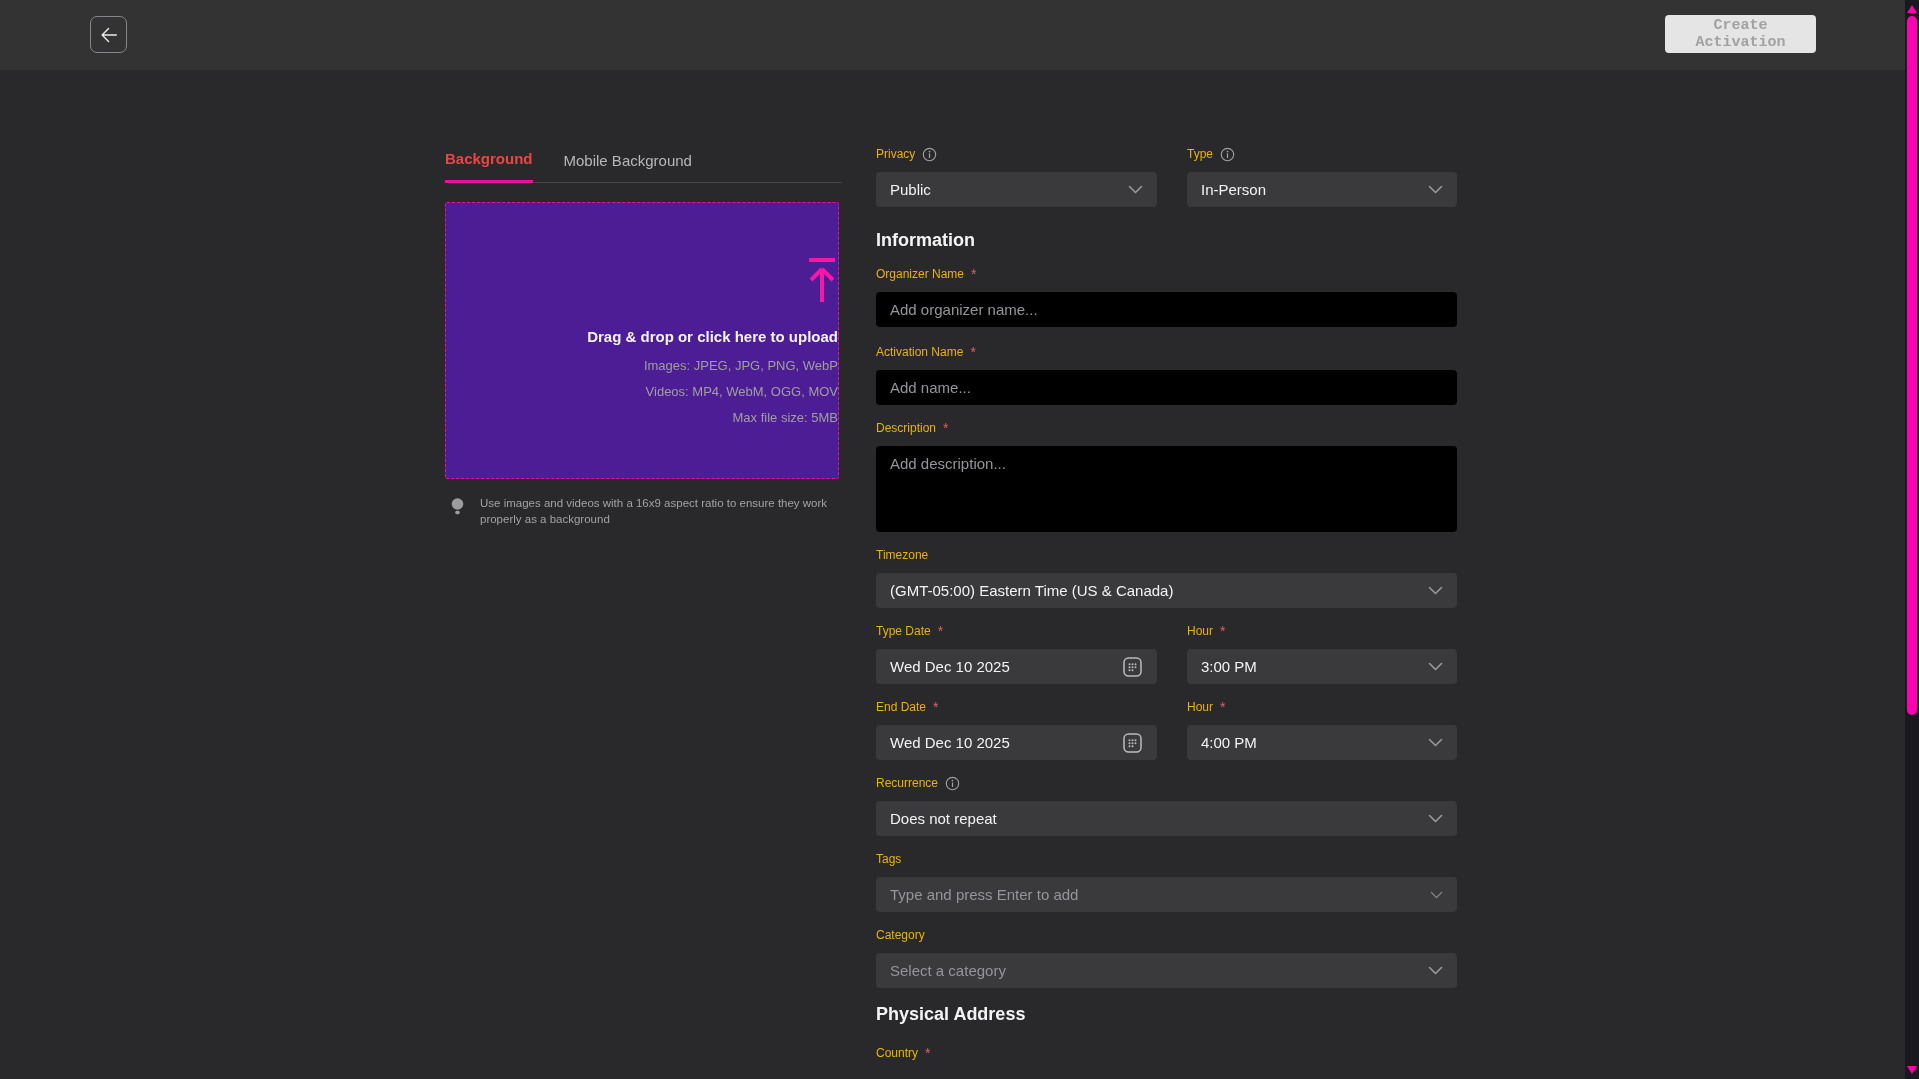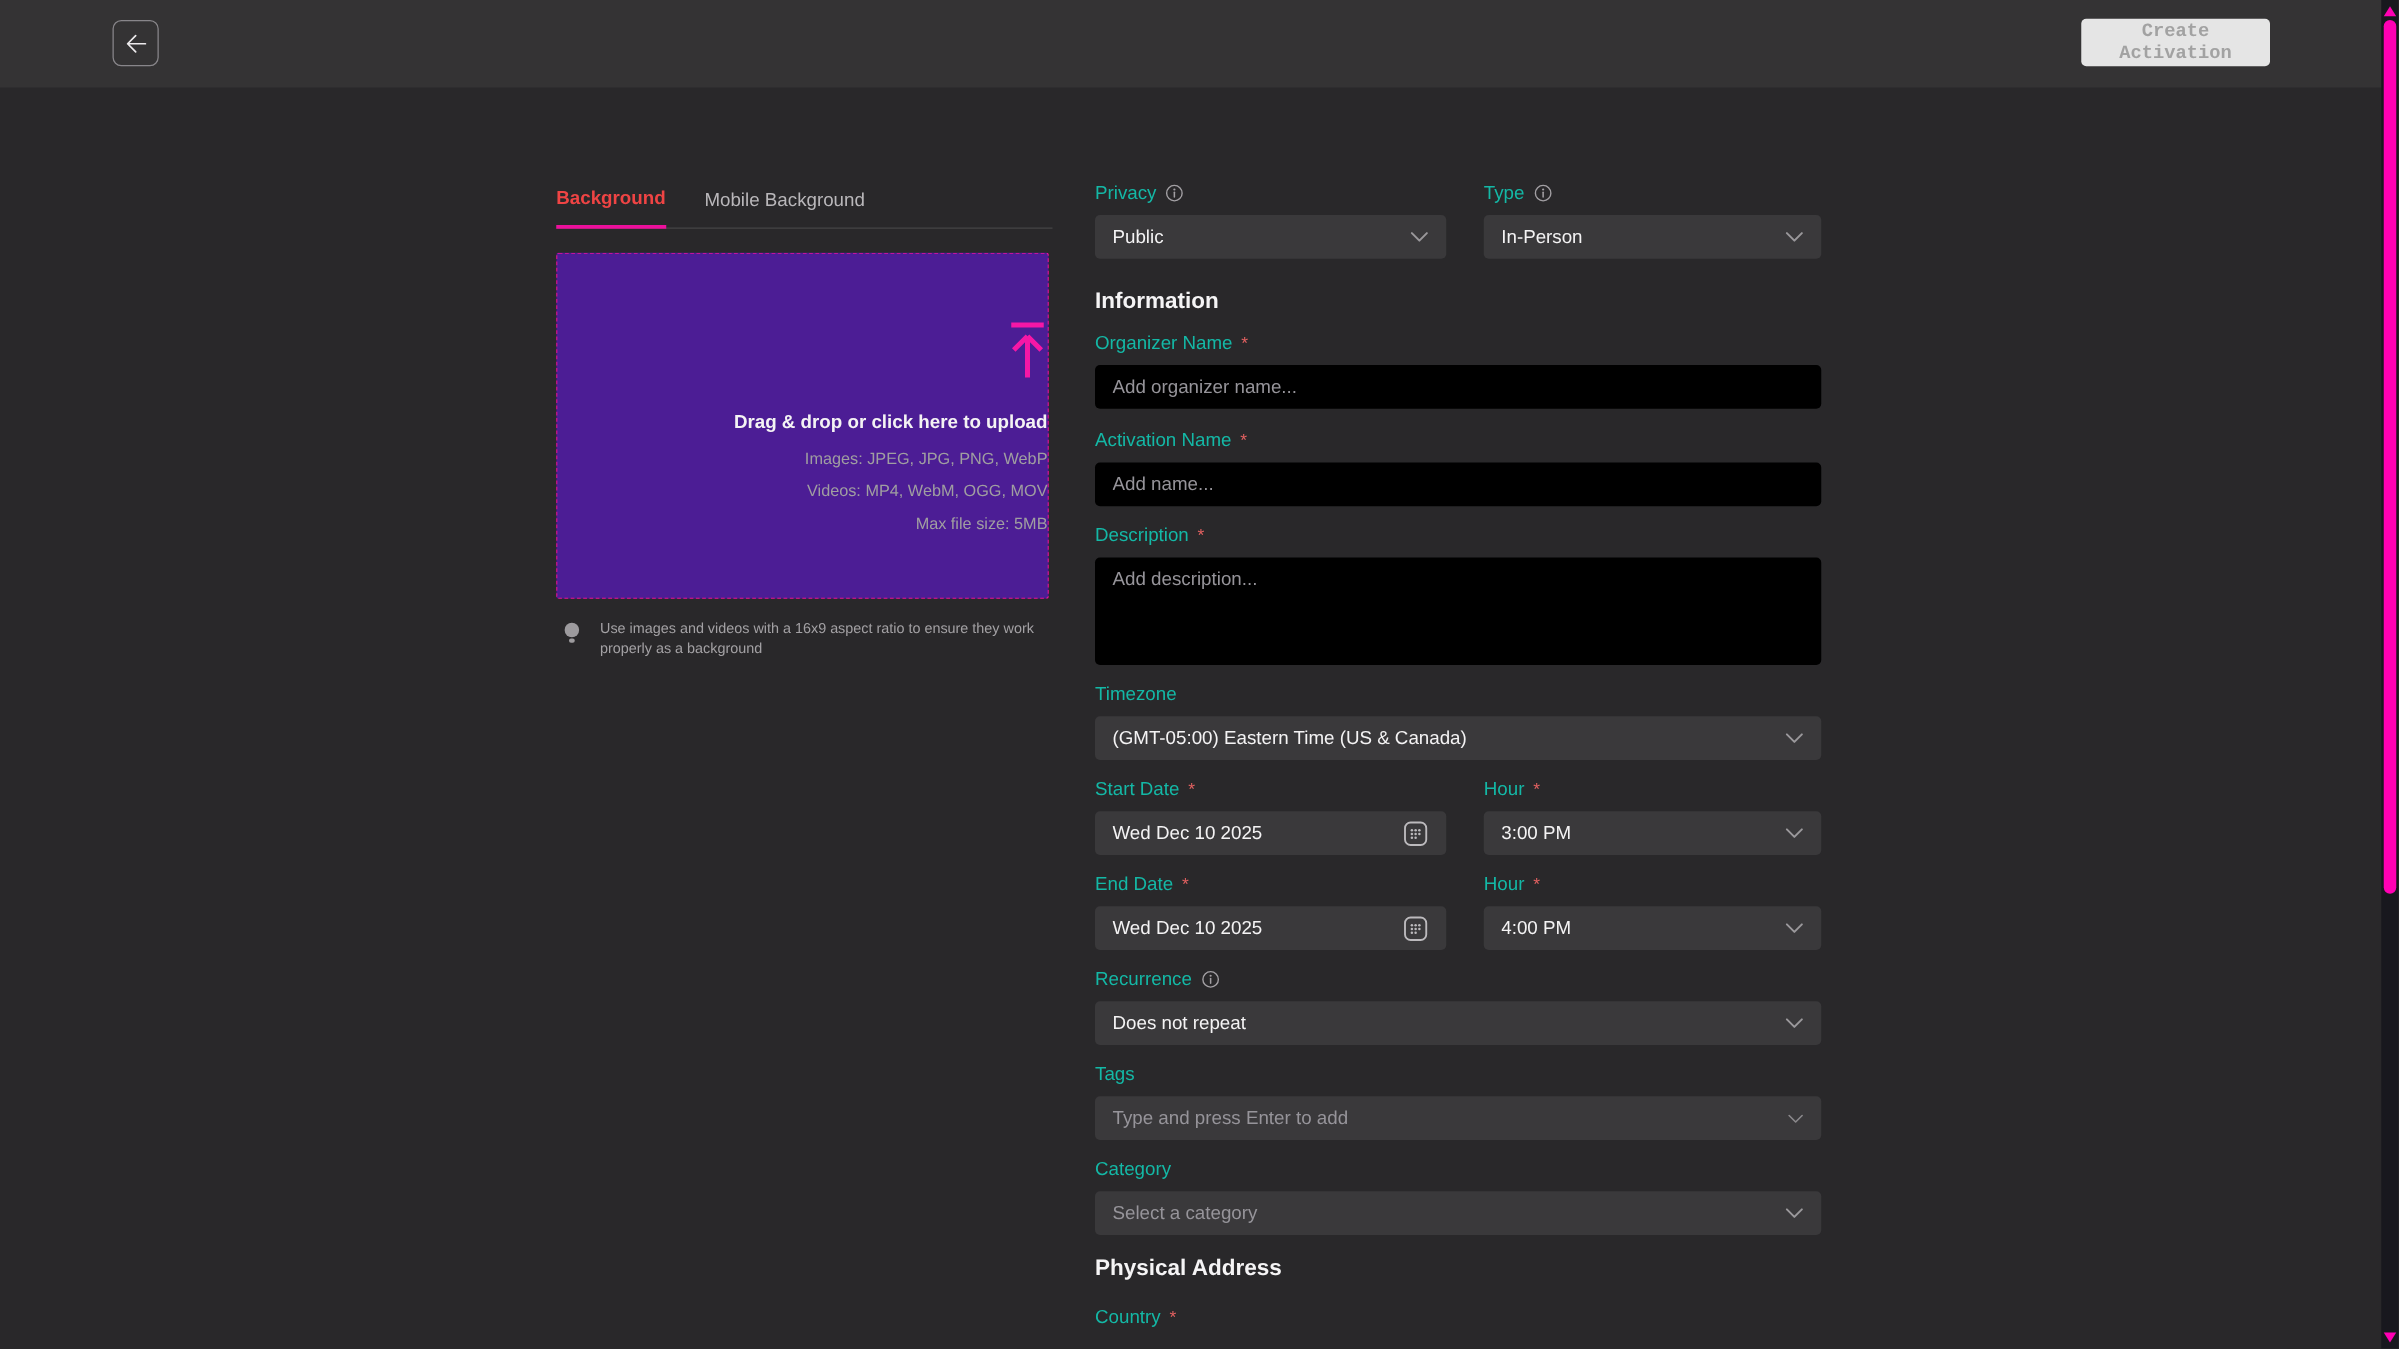--- a/index.html
+++ b/index.html
@@ -77,21 +77,21 @@
   }
 
   
   .right-col { position: absolute; left: 876px; top: 145px; width: 581px; }
   .row2 { display: flex; }
   .row2 .cell-l { width: 281px; margin-right: 30px; }
   .row2 .cell-r { width: 270px; }
   .group { margin-top: 14px; }
   .group.tight { margin-top: 16px; }
   .label-row { display: flex; align-items: center; margin-bottom: 9px; height: 18px; }
-  .label { color: #14b8a6; font-size: 15px; text-align: right; }
+  .label { color: #eab308; font-size: 12px; text-align: right; }
   .req { color: #e06060; font-size: 14px; margin-left: 7px; }
   .info-icon { margin-left: 7px; display: inline-flex; }
 
   .field {
     height: 35px; background: #3a393b; border-radius: 4px;
     display: flex; align-items: center; padding: 0 14px;
     cursor: pointer; position: relative;
   }
   .field .value { color: #f4f3f4; font-size: 15px; flex: 1 1 auto; white-space: nowrap; overflow: hidden; }
   .field .value.ph { color: #96949a; }
@@ -237,21 +237,21 @@
           <svg width="15" height="9" viewBox="0 0 15 9" fill="none">
               <path d="M1.5 1.5l6 6 6-6" stroke="#9a989b" stroke-width="1.6" stroke-linecap="round" stroke-linejoin="round"></path>
             </svg>
         </span>
       </div>
     </div>
 
     <div class="row2 group">
       <div class="cell-l">
         <div class="label-row">
-          <span class="label">Start Date</span>
+          <span class="label">Type Date</span>
           <span class="req">*</span>
         </div>
         <div class="field">
           <span class="value">Wed Dec 10 2025</span>
           <span class="cal">
             <svg width="21" height="22" viewBox="0 0 21 22" fill="none">
               <rect x="2" y="2" width="17" height="18" rx="4.5" stroke="#bcbabd" stroke-width="1.5"></rect>
               <circle cx="7.5" cy="8.2" r="1" fill="#bcbabd"></circle>
                 <circle cx="10.5" cy="8.2" r="1" fill="#bcbabd"></circle>
                 <circle cx="13.5" cy="8.2" r="1" fill="#bcbabd"></circle>

